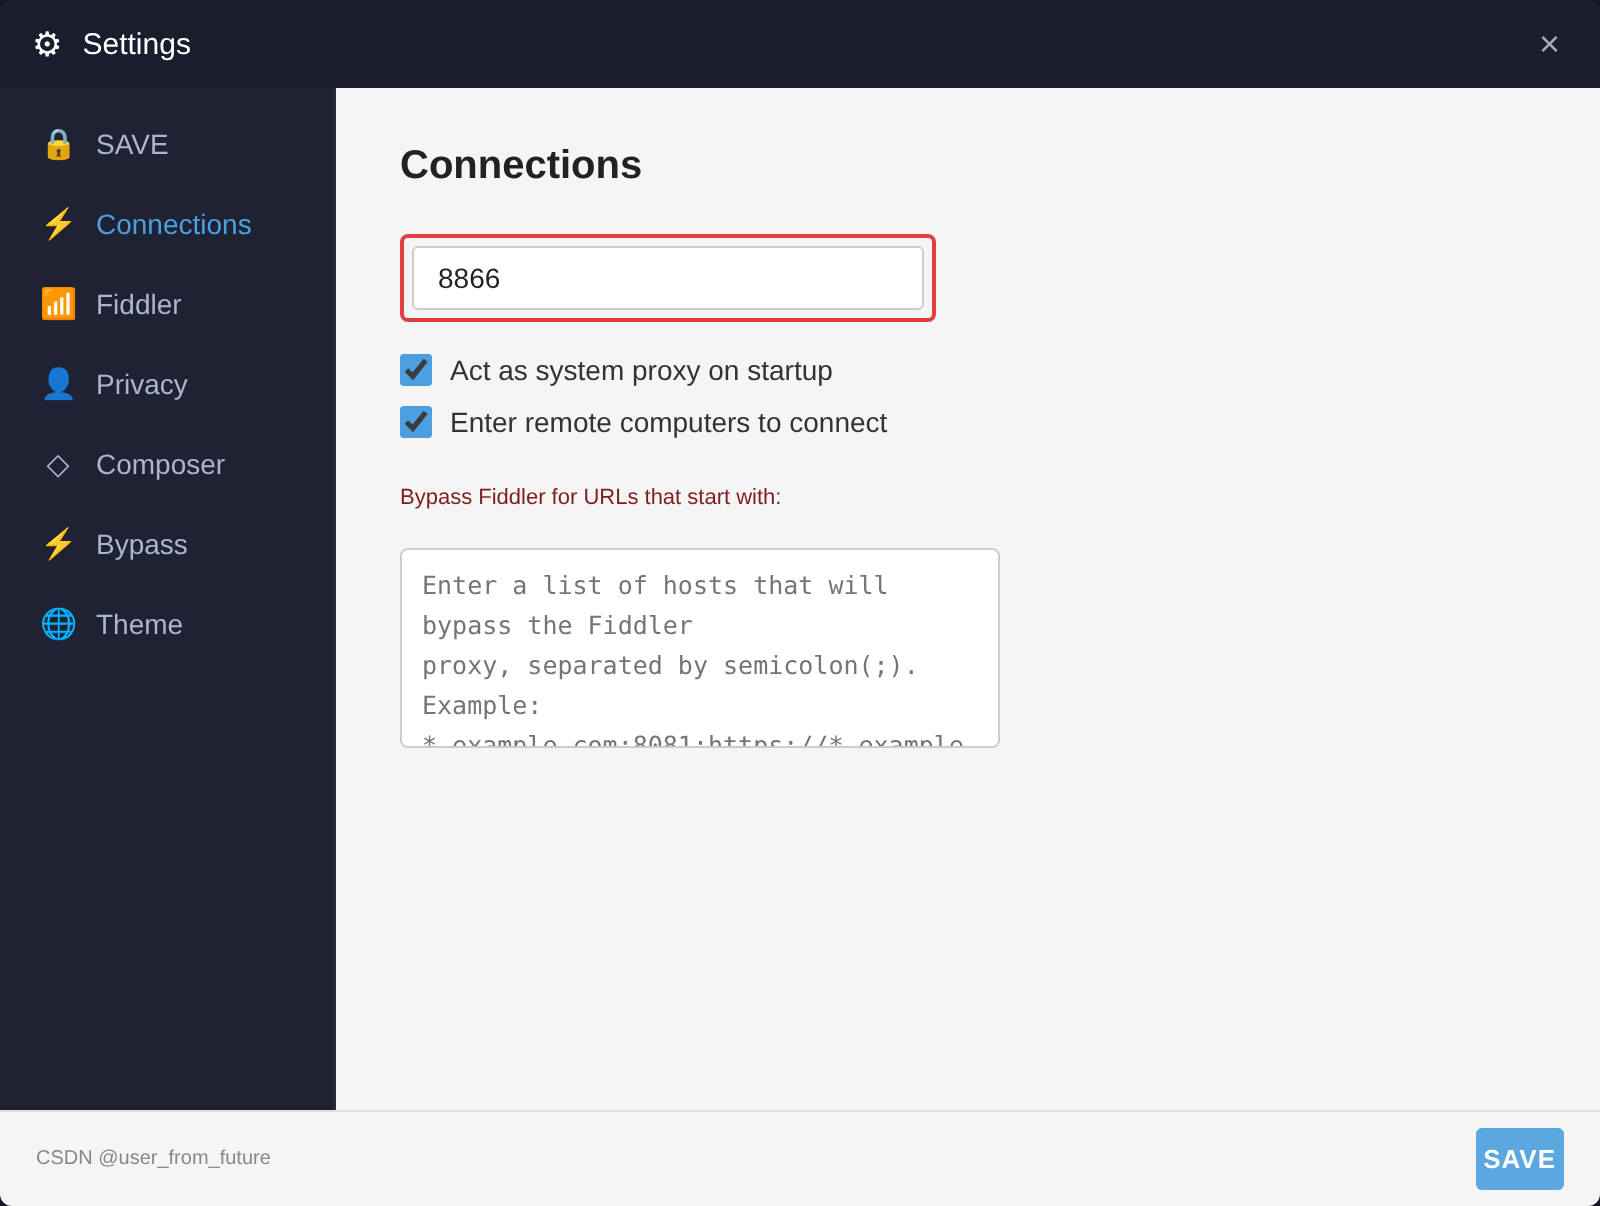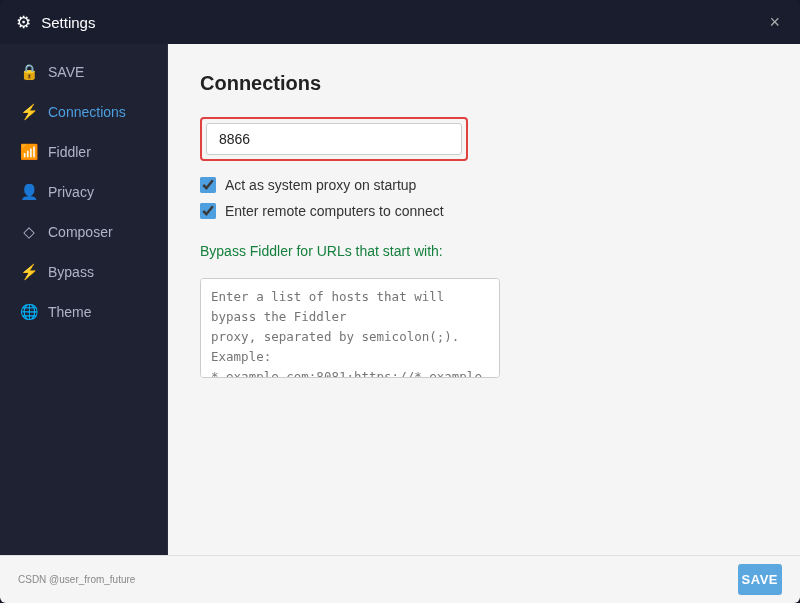--- a/index.html
+++ b/index.html
@@ -130,22 +130,22 @@
       margin-bottom: 10px;
       font-size: 14px;
       color: #333;
     }
     .checkbox-row input[type="checkbox"] {
       accent-color: #4d9fe0;
       width: 16px;
       height: 16px;
     }
     .bypass-label {
-      font-size: 14px;
-      color: #15803d;
+      font-size: 11px;
+      color: #7f1d1d;
       margin-top: 14px;
       margin-bottom: 19px;
     }
     .bypass-textarea {
       width: 300px;
       height: 100px;
       border: 1px solid #ccc;
       border-radius: 4px;
       padding: 8px 10px;
       font-size: 12.5px;

